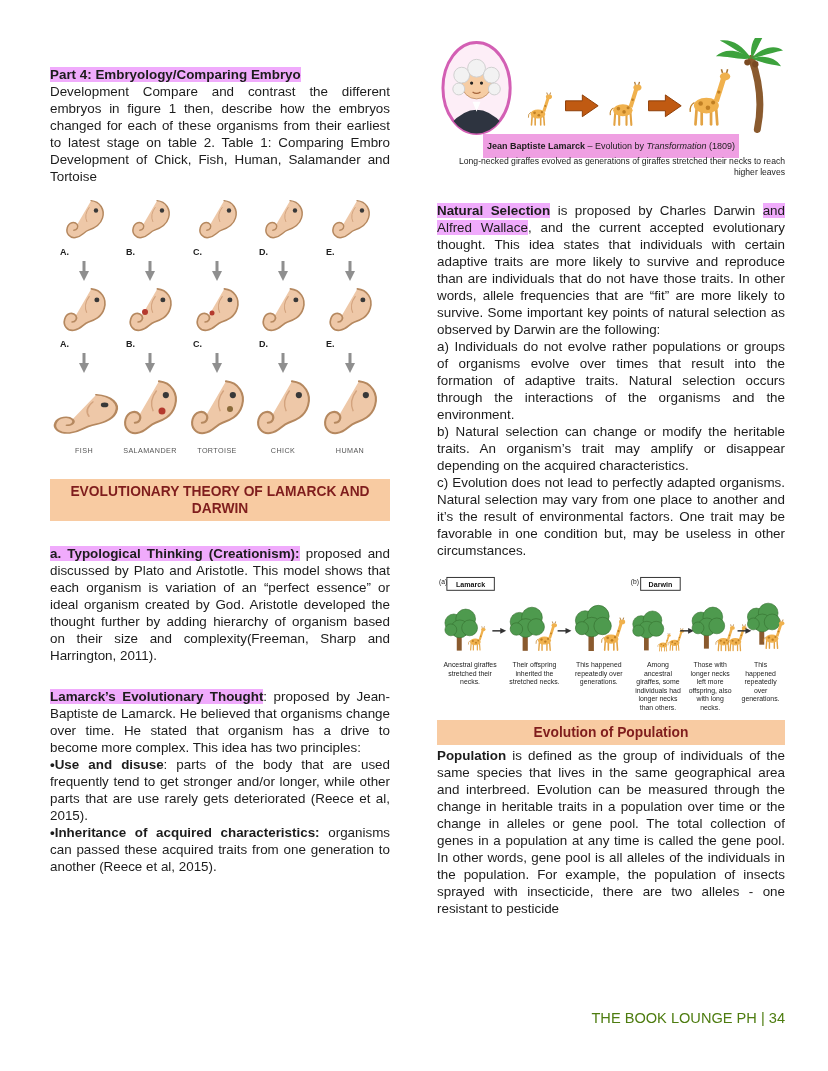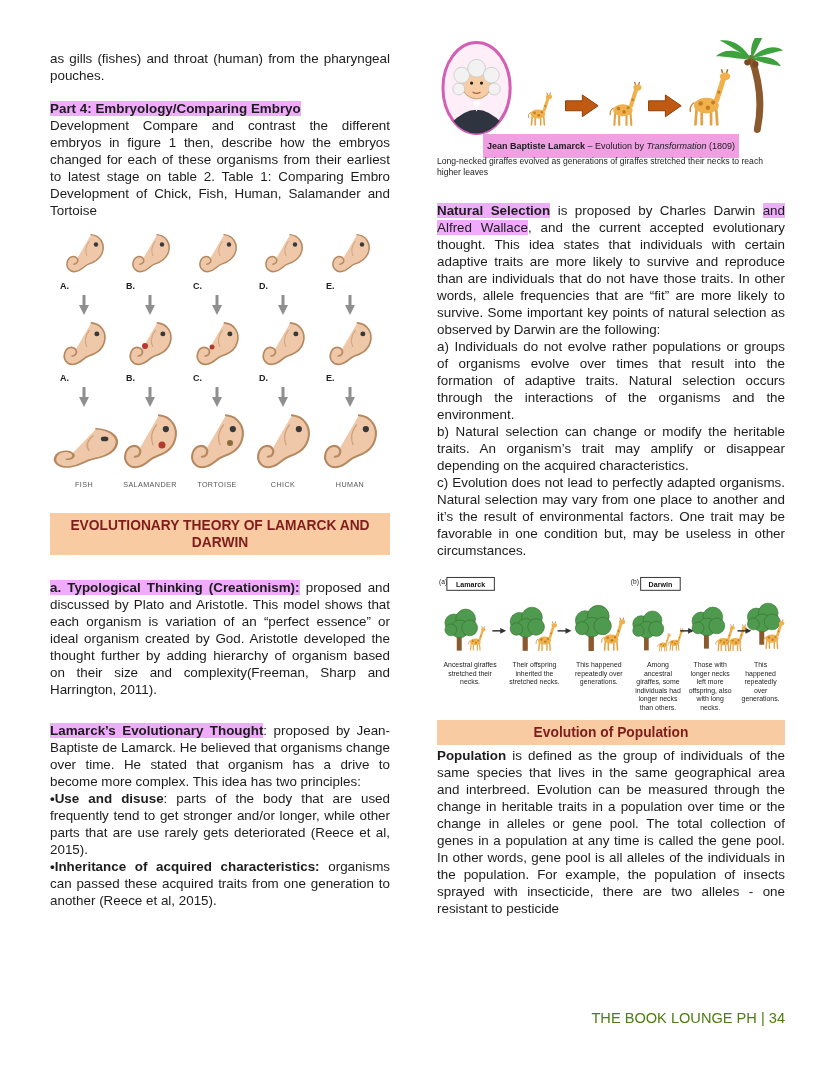--- a/index.html
+++ b/index.html
@@ -11,42 +11,41 @@
   .col-right { left:437px; top:38px; width:348px; }
   .para { font-size:13.4px; line-height:17px; text-align:justify; color:#1c1c1c; }
   .bold { font-weight:bold; }
   .hl { background:#f0abfc; }
   .mt8 { margin-top:8px; } .mt12 { margin-top:12px; } .mt16 { margin-top:16px; }
   .mt20 { margin-top:20px; } .mt24 { margin-top:24px; }
   .section-bar { background:#f8cba2; text-align:center; font-weight:bold; font-size:13.8px; line-height:17px; padding:4px 8px; color:#7f1d1d; }
   .figure { display:block; }
   .fig-caption { text-align:center; font-size:9px; line-height:12px; margin-top:2px; }
   .pinkhl { background:#ef9fe2; padding:7px 4px; }
-  .subcaption { text-align:left; font-size:8.6px; line-height:11px; margin-top:4px; color:#222; }
+  .subcaption { text-align:right; font-size:8.6px; line-height:11px; margin-top:4px; color:#222; }
   .cap-row { display:flex; width:100%; margin-top:2px; }
   .cap-cell { font-size:6.9px; line-height:8.5px; text-align:center; color:#222; padding:0 3px; }
   .cap-a1{width:19%;} .cap-a2{width:18%;} .cap-a3{width:19%;} .cap-b1{width:15%;} .cap-b2{width:15%;} .cap-b3{width:14%;}
   .footer { position:absolute; right:43px; top:1010px; font-size:14.6px; color:#4d7c0f; }
   svg text { font-family:"Liberation Sans", sans-serif; }
   .emb-letter { font-size:9px; font-weight:bold; fill:#222; }
   .species-label { font-size:7.2px; fill:#555; letter-spacing:.4px; text-anchor:middle; }
   .panel-label { font-size:6.8px; fill:#222; }
   .panel-box-text { font-size:7.2px; font-weight:bold; fill:#111; text-anchor:middle; }
   .gleg { stroke:#e3a344; stroke-width:2.6; stroke-linecap:round; }
   .gspot { fill:#c07f23; }
   .tf { fill:#4e9a4e; stroke:#35702f; stroke-width:.6; }
 </style>
 </head>
 <body>
 
 <div class="page">
 
   <div class="col col-left">
 
-    <p class="para">as gills (fishes) and throat (human) from the pharyngeal pouches.</p>
 
     <p class="para mt16"><span class="hl bold">Part 4: Embryology/Comparing Embryo</span></p>
     <p class="para">Development Compare and contrast the different embryos in figure 1 then, describe how the embryos changed for each of these organisms from their earliest to latest stage on table 2. Table 1: Comparing Embro Development of Chick, Fish, Human, Salamander and Tortoise</p>
 
     <svg class="figure mt12" width="336" height="262" viewBox="0 0 336 262">
       <defs>
         <g id="emb">
           <path d="M33,2 C44,3 50,13 47,23 C44,33 36,36 30,38 C24,40 22,46 14,47 C7,48 2,42 4,35 C6,28 13,27 16,31 C18,34 16,38 12,38" fill="#eec8a8" stroke="#b5885f" stroke-width="1.8" stroke-linejoin="round" stroke-linecap="round"></path>
           <circle cx="39" cy="14" r="2.7" fill="#383838"></circle>
           <path d="M31,10 q-7,9 -3,18" stroke="#d3a37e" stroke-width="1.2" fill="none"></path>

